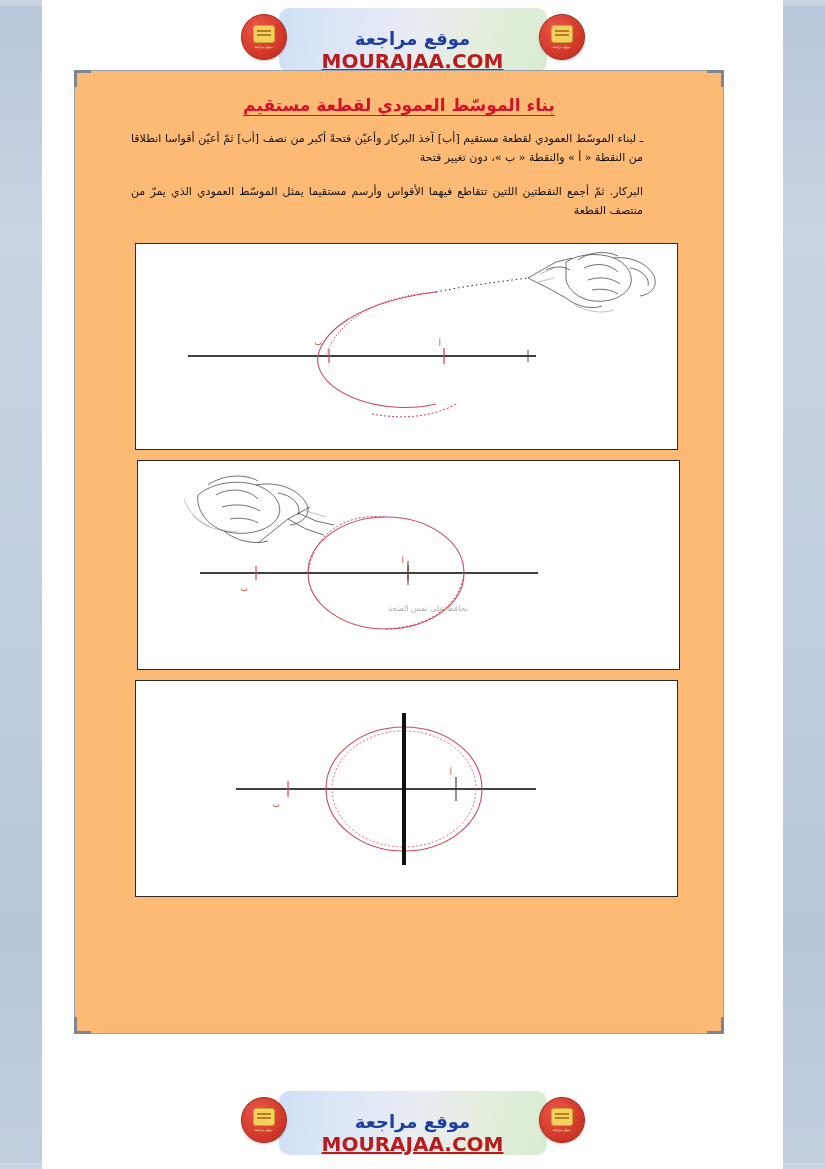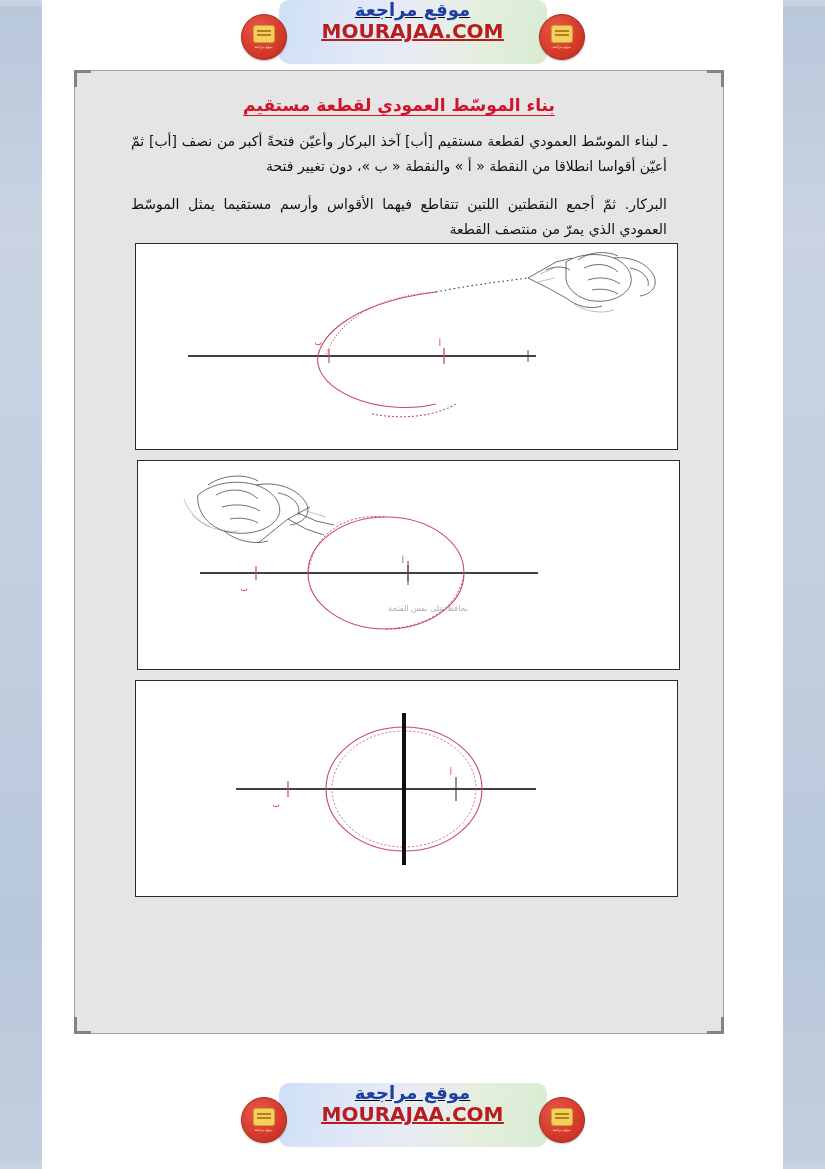--- a/index.html
+++ b/index.html
@@ -51,23 +51,22 @@
   }
 
   
   .banner {
     position: absolute;
     left: 50%;
     transform: translateX(-50%);
     width: 420px;
     height: 72px;
     display: flex;
-    align-items: flex-start;
+    align-items: flex-end;
     justify-content: center;
-    text-decoration: underline;
   }
   .banner-top { top: 0px; }
   .banner-bottom { bottom: 14px; }
 
   .banner-plate {
     position: absolute;
     left: 50%;
     transform: translateX(-50%);
     width: 268px;
     height: 64px;
@@ -137,21 +136,21 @@
   .badge-right { right: 38px; top: 14px; }
 
   
   .sheet {
     position: absolute;
     left: 74px;
     top: 70px;
     width: 648px;
     height: 962px;
     border: 1px solid #9aa3ad;
-    background: #e5e5e5;
+    background: #fdba74;
   }
   .corner {
     position: absolute;
     width: 14px;
     height: 14px;
     border: 0 solid #7d868f;
   }
   .c-tl { left: -1px; top: -1px; border-left-width: 3px; border-top-width: 3px; }
   .c-tr { right: -1px; top: -1px; border-right-width: 3px; border-top-width: 3px; }
   .c-bl { left: -1px; bottom: -1px; border-left-width: 3px; border-bottom-width: 3px; }
@@ -169,24 +168,24 @@
     font-weight: bold;
     font-size: 17px;
     margin-top: 16px;
     text-decoration: underline;
     text-underline-offset: 4px;
   }
 
   
   .para {
     color: #111111;
-    font-size: 14px;
+    font-size: 11px;
     line-height: 1.75;
     text-align: justify;
-    margin: 14px 48px 0 48px;
+    margin: 14px 72px 0 48px;
     direction: rtl;
   }
   .para.second { margin-top: 14px; }
 
   
   .figure {
     position: absolute;
     border: 1px solid #2a2a2a;
     background: #ffffff;
     overflow: hidden;

